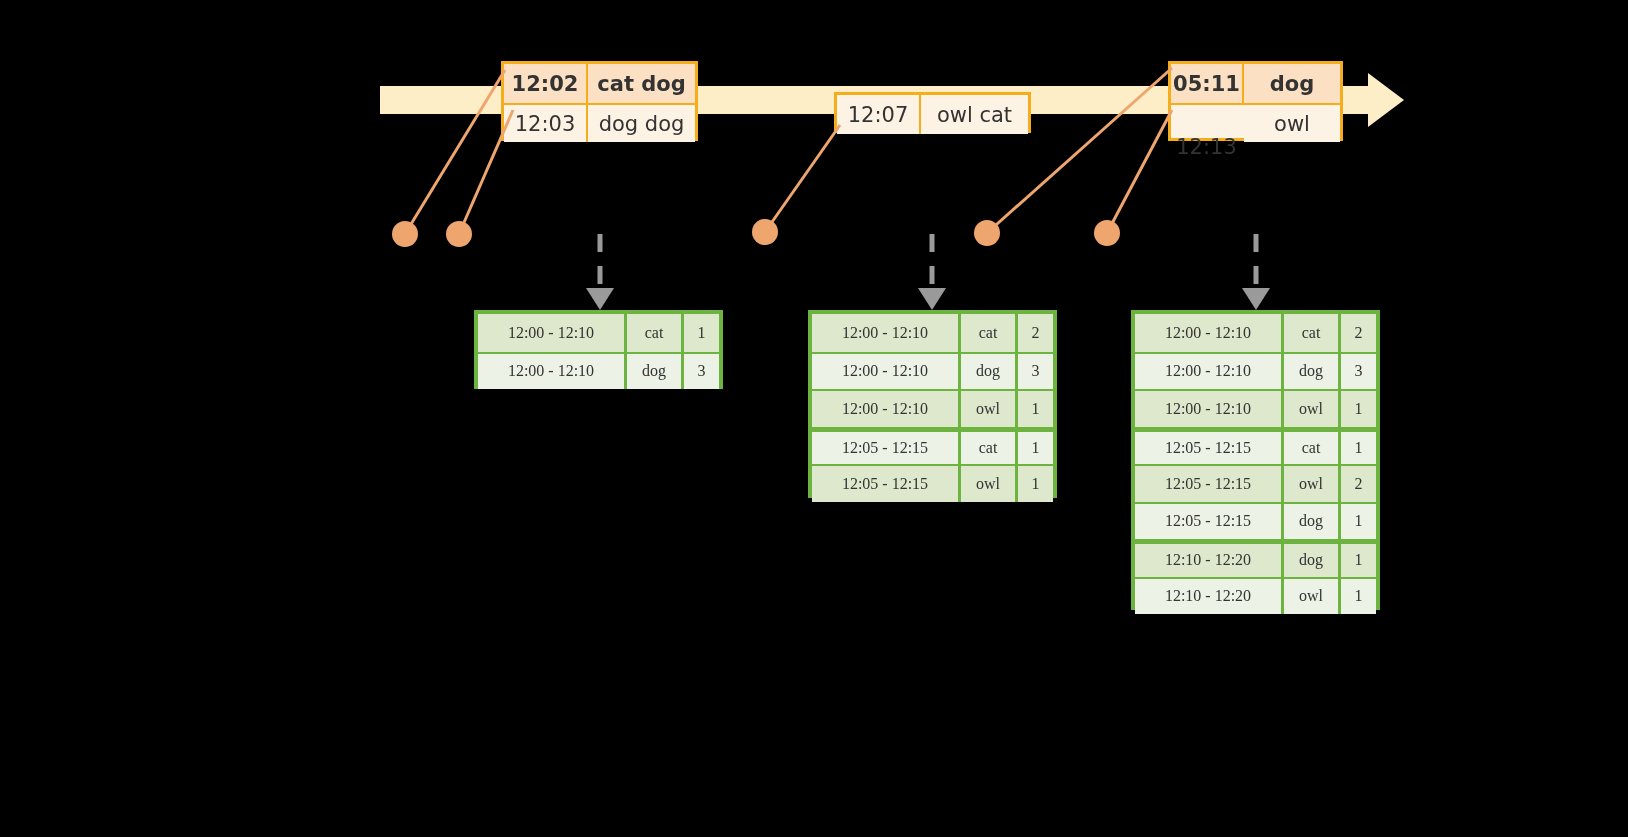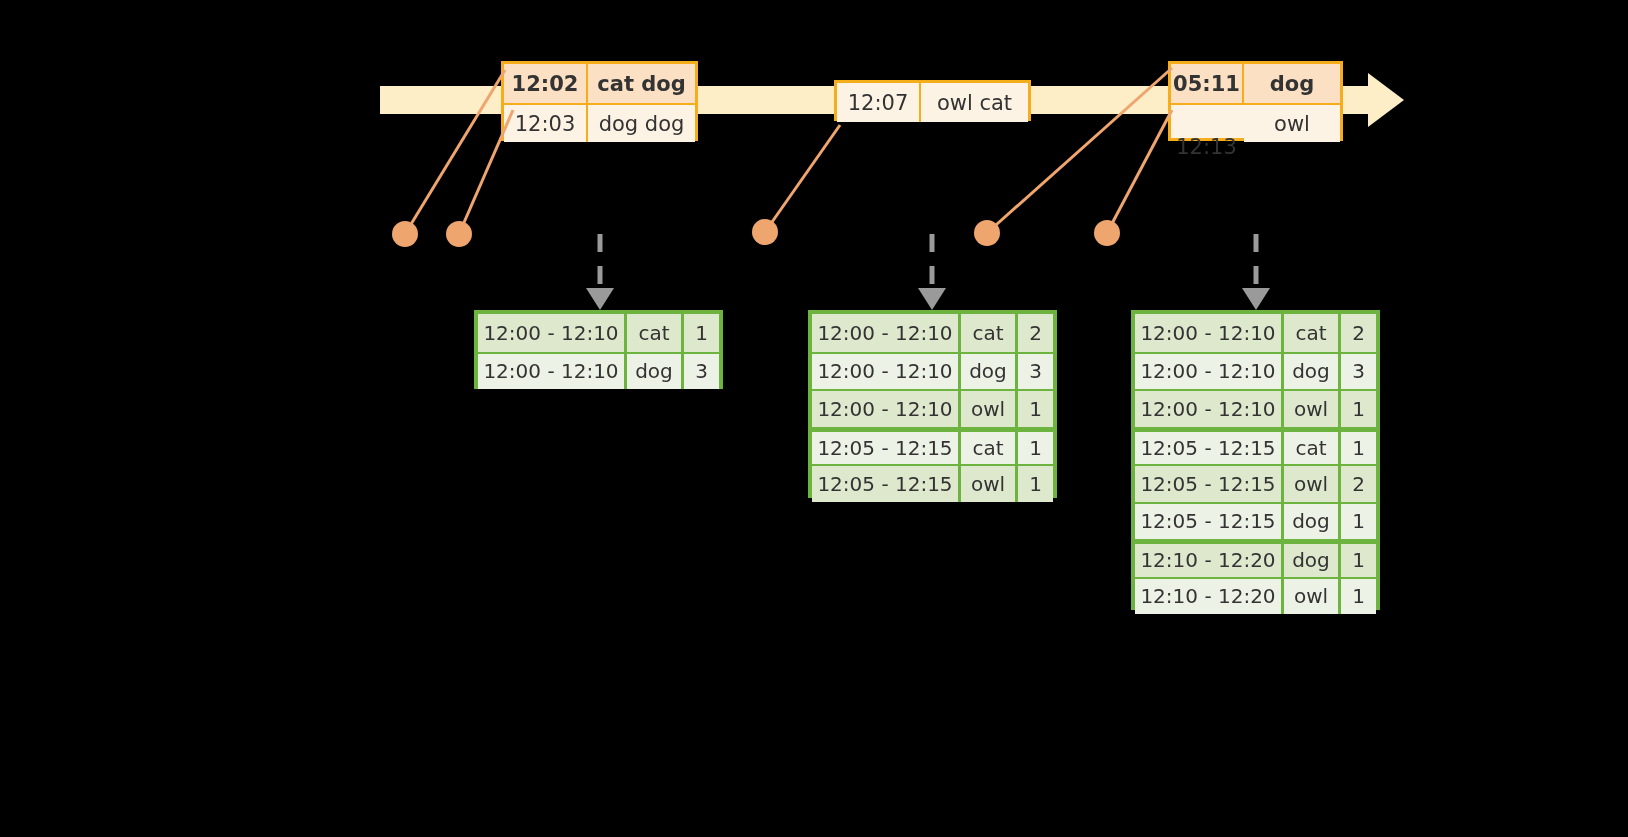--- a/index.html
+++ b/index.html
@@ -76,24 +76,25 @@
   .rrow{
     display:flex;
     height:37.5px;
     box-sizing:border-box;
   }
   .rrow + .rrow{border-top:2px solid #6cb33f;}
   .rrow.sep{border-top:5px solid #6cb33f;}
   .rcell{
     display:flex;align-items:center;justify-content:center;
     box-sizing:border-box;
-    font-size:20px;
+    font-size:16px;
     color:#333;
     white-space:nowrap;
     background:#edf2e6;
+    font-family:Liberation Serif, serif;
   }
   .rrow.tint .rcell{background:#dde8cd;}
   .rcell.win{border-right:3px solid #6cb33f;}
   .rcell.key{border-right:3px solid #6cb33f;}
 </style>
 </head>
 <body>
 
 <div id="stage">
 
@@ -104,21 +105,21 @@
     <div class="evt-row tint">
       <span class="evt-time" style="width:84px;">12:02</span>
       <span class="evt-val">cat dog</span>
     </div>
     <div class="evt-row">
       <span class="evt-time" style="width:84px;">12:03</span>
       <span class="evt-val">dog dog</span>
     </div>
   </div>
 
-  <div class="evt-box" style="left:834px;top:80px;width:197px;height:41px;">
+  <div class="evt-box" style="left:834px;top:92px;width:197px;height:41px;">
     <div class="evt-row">
       <span class="evt-time" style="width:84px;">12:07</span>
       <span class="evt-val">owl cat</span>
     </div>
   </div>
 
   <div class="evt-box" style="left:1168px;top:61px;width:175px;height:80px;">
     <div class="evt-row tint">
       <span class="evt-time" style="width:73px;">05:11</span>
       <span class="evt-val">dog</span>

